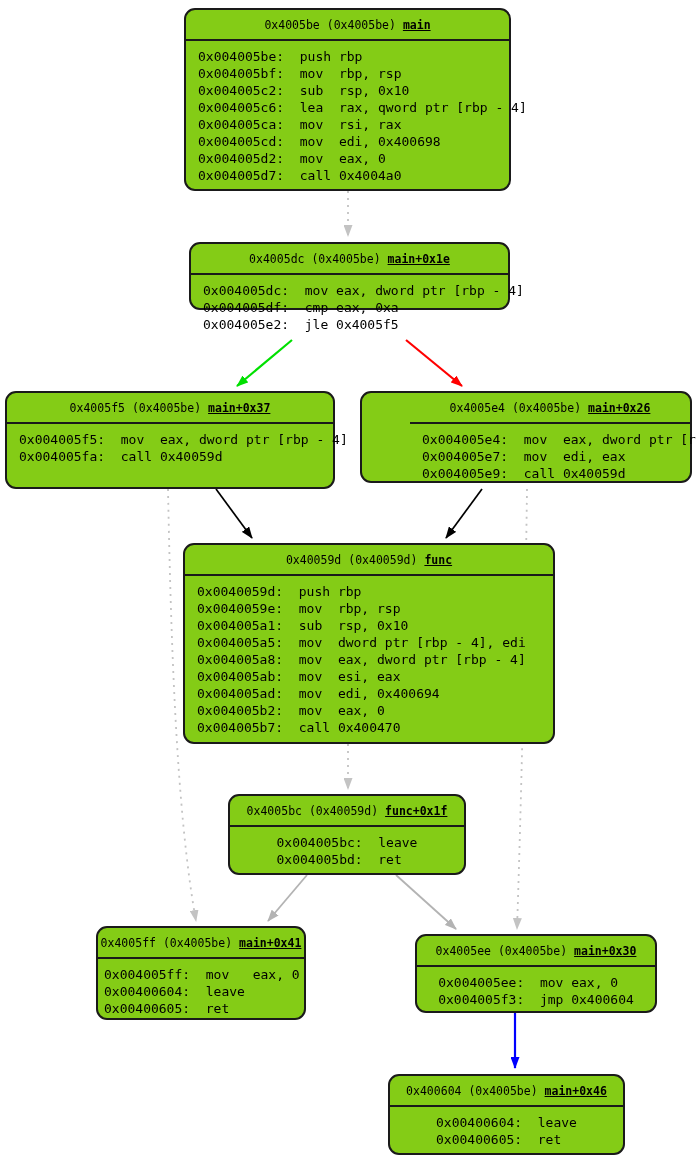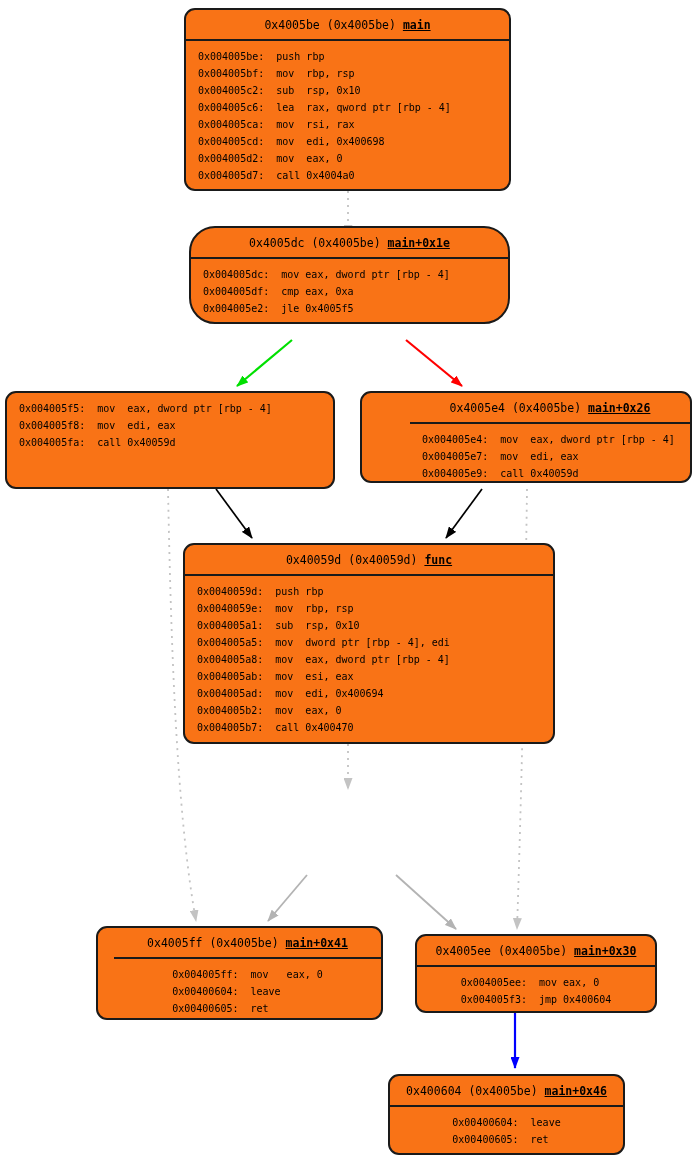--- a/index.html
+++ b/index.html
@@ -3,31 +3,31 @@
 <meta charset="utf-8">
 <style>
   html,body{margin:0;padding:0;background:#ffffff;}
   #canvas{
     position:relative;width:696px;height:1160px;background:#ffffff;
     font-family:"DejaVu Sans Mono","Liberation Mono",monospace;
     overflow:hidden;
   }
   #edge-layer{position:absolute;left:0;top:0;z-index:0;}
   .block{
-    position:absolute;box-sizing:border-box;background:#f97316;
+    position:absolute;box-sizing:border-box;background:#84cc16;
     border:2px solid #1a1a1a;border-radius:11px;z-index:1;
   }
   .block-title{
     display:flex;justify-content:center;align-items:center;
     height:29px;border-bottom:2px solid #1a1a1a;
     font-size:11.5px;white-space:pre;color:#000;
   }
   .title-fn{font-weight:bold;text-decoration:underline;}
   .block-body{
-    padding:7px 10px 7px 12px;font-size:10px;line-height:17px;
+    padding:7px 10px 7px 12px;font-size:13px;line-height:17px;
     white-space:pre;color:#000;
   }
   .block.centered .block-body{text-align:center;padding:7px 6px;}
   .block.centered .lines{display:inline-block;text-align:left;}
   .insn{height:17px;}
 </style>
 </head>
 <body>
 
 <div id="canvas">
@@ -64,36 +64,41 @@
         <path d="M307,875 L268,921" fill="none" stroke="#b3b3b3" stroke-width="1.8" marker-end="url(#arrow-b3b3b3)"></path>
         <path d="M396,875 L456,929" fill="none" stroke="#b3b3b3" stroke-width="1.8" marker-end="url(#arrow-b3b3b3)"></path>
         <path d="M515,1013 L515,1068" fill="none" stroke="#0000ff" stroke-width="2.2" marker-end="url(#arrow-0000ff)"></path>
       </g>
   </svg>
 
 <div class="block" style="left: 184px; top: 8px; width: 327px; height: 183px;">
       <div class="block-title"><span>0x4005be (0x4005be) </span><span class="title-fn">main</span></div>
       <div class="block-body"><div class="lines"><div class="insn">0x004005be:  push rbp</div><div class="insn">0x004005bf:  mov  rbp, rsp</div><div class="insn">0x004005c2:  sub  rsp, 0x10</div><div class="insn">0x004005c6:  lea  rax, qword ptr [rbp - 4]</div><div class="insn">0x004005ca:  mov  rsi, rax</div><div class="insn">0x004005cd:  mov  edi, 0x400698</div><div class="insn">0x004005d2:  mov  eax, 0</div><div class="insn">0x004005d7:  call 0x4004a0</div></div></div>
     </div>
-    <div class="block" style="left: 189px; top: 226px; width: 321px; height: 98px; border-radius: 26px;">
+    <div class="block" style="left: 189px; top: 242px; width: 321px; height: 68px;">
       <div class="block-title"><span>0x4005dc (0x4005be) </span><span class="title-fn">main+0x1e</span></div>
       <div class="block-body"><div class="lines"><div class="insn">0x004005dc:  mov eax, dword ptr [rbp - 4]</div><div class="insn">0x004005df:  cmp eax, 0xa</div><div class="insn">0x004005e2:  jle 0x4005f5</div></div></div>
     </div>
     <div class="block" style="left: 5px; top: 391px; width: 330px; height: 98px;">
-      <div class="block-body"><div class="lines"><div class="insn">0x004005f5:  mov  eax, dword ptr [rbp - 4]</div><div class="insn">0x004005f8:  mov  edi, eax</div><div class="insn">0x004005fa:  call 0x40059d</div></div></div>
+      <div class="block-title"><span>0x4005f5 (0x4005be) </span><span class="title-fn">main+0x37</span></div>
+      <div class="block-body"><div class="lines"><div class="insn">0x004005f5:  mov  eax, dword ptr [rbp - 4]</div><div class="insn">0x004005fa:  call 0x40059d</div></div></div>
     </div>
     <div class="block" style="left: 360px; top: 391px; width: 332px; height: 92px; padding-left: 48px;">
       <div class="block-title"><span>0x4005e4 (0x4005be) </span><span class="title-fn">main+0x26</span></div>
       <div class="block-body"><div class="lines"><div class="insn">0x004005e4:  mov  eax, dword ptr [rbp - 4]</div><div class="insn">0x004005e7:  mov  edi, eax</div><div class="insn">0x004005e9:  call 0x40059d</div></div></div>
     </div>
     <div class="block" style="left: 183px; top: 543px; width: 372px; height: 201px;">
       <div class="block-title"><span>0x40059d (0x40059d) </span><span class="title-fn">func</span></div>
       <div class="block-body"><div class="lines"><div class="insn">0x0040059d:  push rbp</div><div class="insn">0x0040059e:  mov  rbp, rsp</div><div class="insn">0x004005a1:  sub  rsp, 0x10</div><div class="insn">0x004005a5:  mov  dword ptr [rbp - 4], edi</div><div class="insn">0x004005a8:  mov  eax, dword ptr [rbp - 4]</div><div class="insn">0x004005ab:  mov  esi, eax</div><div class="insn">0x004005ad:  mov  edi, 0x400694</div><div class="insn">0x004005b2:  mov  eax, 0</div><div class="insn">0x004005b7:  call 0x400470</div></div></div>
     </div>
-    <div class="block centered" style="left: 96px; top: 926px; width: 287px; height: 94px; padding-left: 16px;">
+    <div class="block centered" style="left: 228px; top: 794px; width: 238px; height: 81px;">
+      <div class="block-title"><span>0x4005bc (0x40059d) </span><span class="title-fn">func+0x1f</span></div>
+      <div class="block-body"><div class="lines"><div class="insn">0x004005bc:  leave</div><div class="insn">0x004005bd:  ret</div></div></div>
+    </div>
+    <div class="block centered" style="left: 96px; top: 926px; width: 210px; height: 94px;">
       <div class="block-title"><span>0x4005ff (0x4005be) </span><span class="title-fn">main+0x41</span></div>
       <div class="block-body"><div class="lines"><div class="insn">0x004005ff:  mov   eax, 0</div><div class="insn">0x00400604:  leave</div><div class="insn">0x00400605:  ret</div></div></div>
     </div>
     <div class="block centered" style="left: 394px; top: 934px; width: 242px; height: 79px; margin-left: 21px;">
       <div class="block-title"><span>0x4005ee (0x4005be) </span><span class="title-fn">main+0x30</span></div>
       <div class="block-body"><div class="lines"><div class="insn">0x004005ee:  mov eax, 0</div><div class="insn">0x004005f3:  jmp 0x400604</div></div></div>
     </div>
     <div class="block centered" style="left: 388px; top: 1074px; width: 237px; height: 81px;">
       <div class="block-title"><span>0x400604 (0x4005be) </span><span class="title-fn">main+0x46</span></div>
       <div class="block-body"><div class="lines"><div class="insn">0x00400604:  leave</div><div class="insn">0x00400605:  ret</div></div></div>

